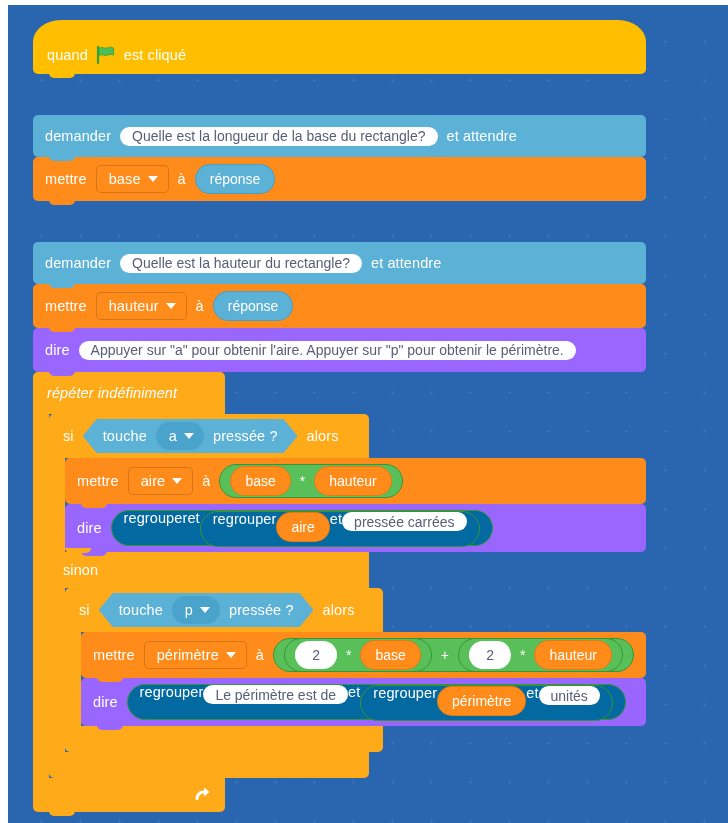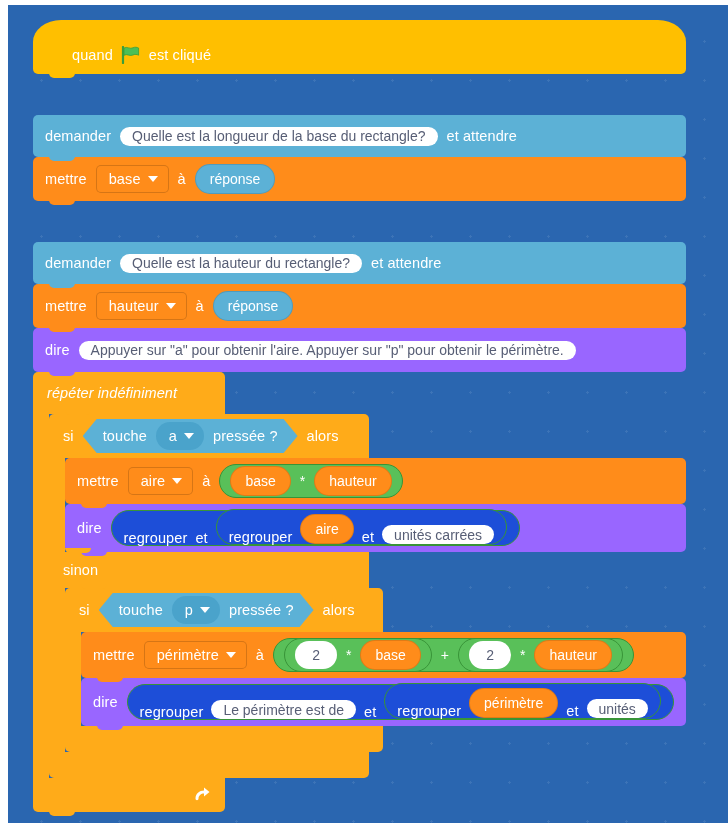--- a/index.html
+++ b/index.html
@@ -76,21 +76,20 @@
     position: absolute;
     left: 16px; bottom: -4px;
     width: 26px; height: 5px;
     border-bottom-left-radius: 6px;
     border-bottom-right-radius: 6px;
     background: #ffbf00;
   }
   .hat-inner {
     display: flex; align-items: center; gap: 8px;
     height: 38px;
-    margin-left: 25px;
   }
 
   
   .round-sm { border-radius: 5px; }
 
   
   .text-input {
     display: inline-flex;
     align-items: center;
     justify-content: center;
@@ -165,25 +164,25 @@
     align-items: center;
     gap: 9px;
     height: 34px;
     padding: 0 10px;
     background: #59c059;
     border: 1px solid #389438;
     border-radius: 17px;
   }
   .op-join {
     display: inline-flex;
-    align-items: flex-end;
-    gap: 8px;
+    align-items: flex-start;
+    gap: 0;
     height: 36px;
     padding: 0 12px;
-    background: #1d4ed8;
+    background: #0369a1;
     border: 1px solid #389438;
     border-radius: 18px;
   }
   .op-sym { color: #fff; font-size: 14px; font-weight: normal; }
 
   
   .bool {
     position: relative;
     display: inline-flex;
     align-items: center;
@@ -353,21 +352,21 @@
 
             <div class="blk c-looks round-sm" style="min-height:48px;">
               <span class="lbl">dire</span>
               <span class="op-join">
                 <span class="lbl">regrouper</span>
                 <span class="lbl">et</span>
                 <span class="op-join">
                   <span class="lbl">regrouper</span>
                   <span class="rep rep-data">aire</span>
                   <span class="lbl">et</span>
-                  <span class="text-input">unités carrées</span>
+                  <span class="text-input">pressée carrées</span>
                 </span>
               </span>
             </div>
           </div>
 
           <div class="c-head c-control" style="width:320px;min-height:36px;position:relative;border-radius:0;">
             <div class="mouth-notch c-control" style="top:-4px;left:16px;"></div>
             <span class="lbl">sinon</span>
           </div>
 

